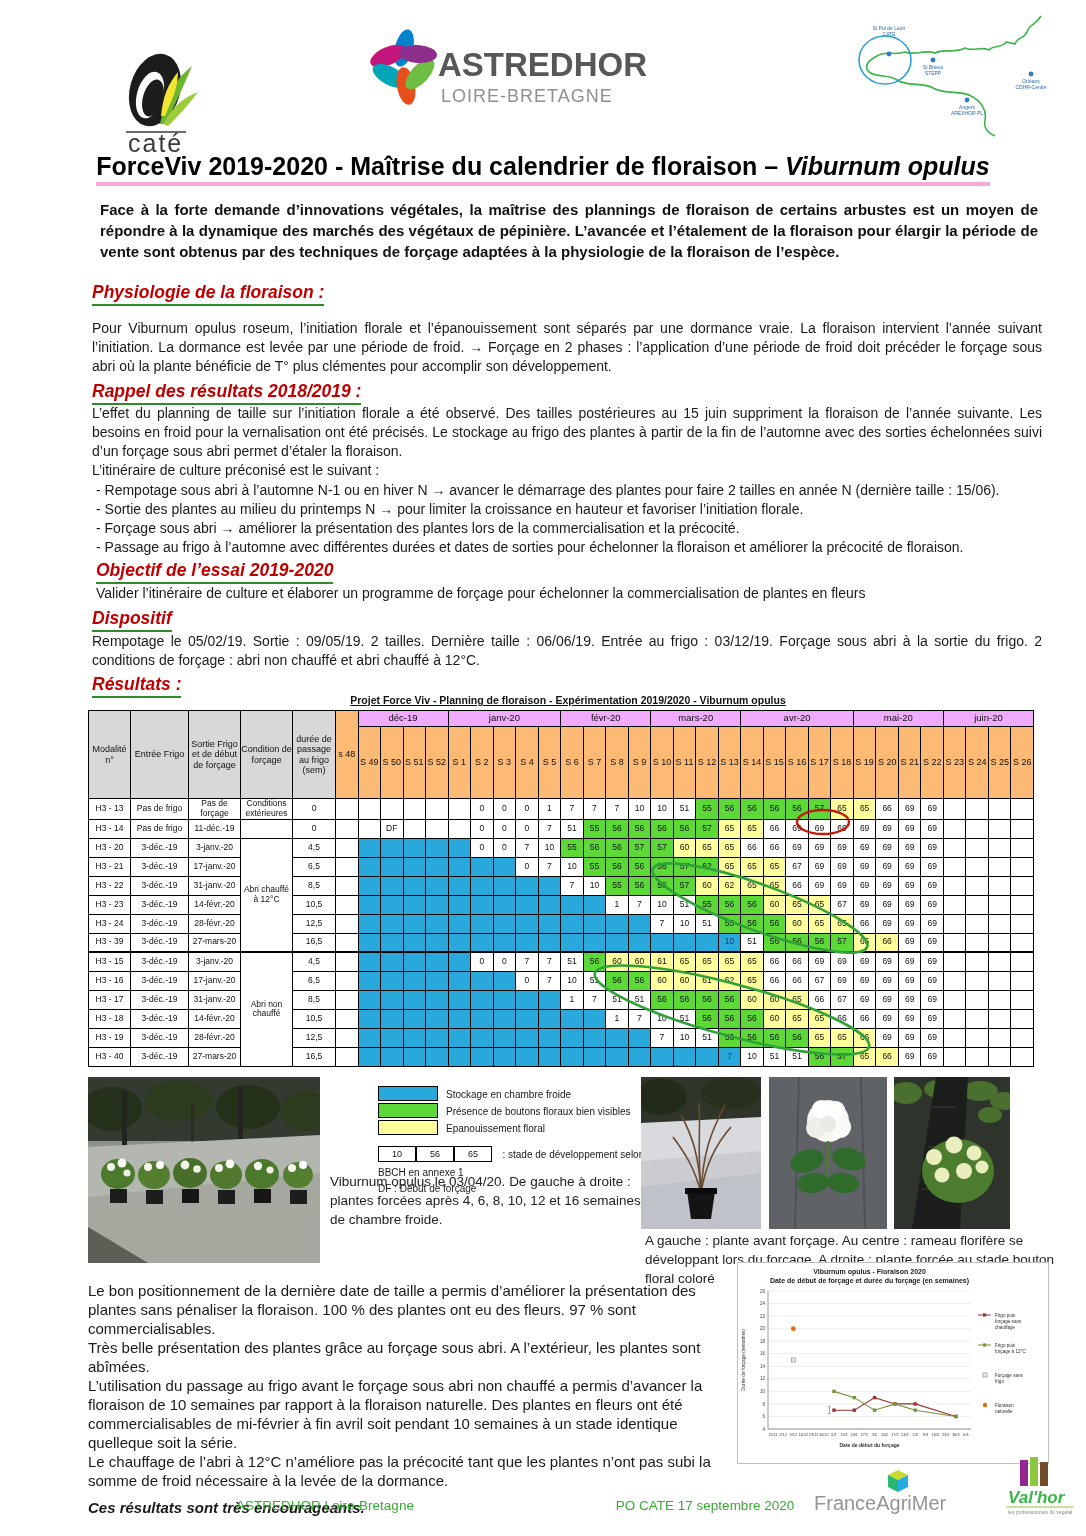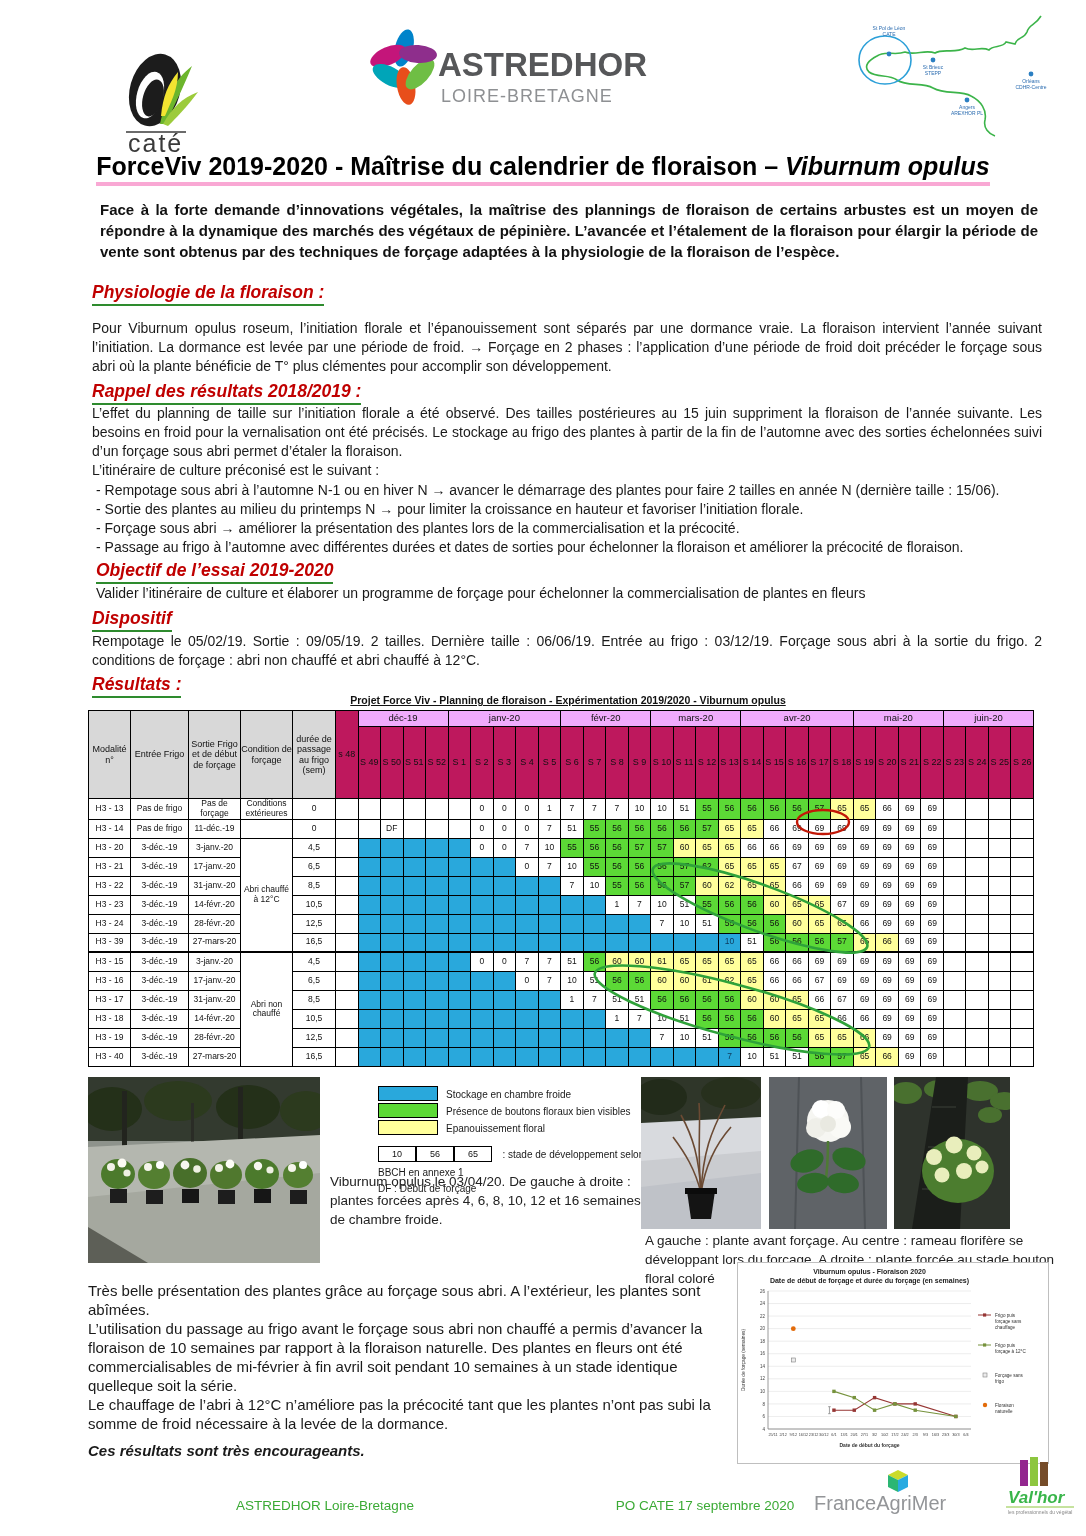--- a/index.html
+++ b/index.html
@@ -14,21 +14,21 @@
   .body-text{font-size:14px;line-height:19px;text-align:justify;color:#1a1a1a;}
   .bullet{font-size:14px;line-height:19px;padding-left:16px;text-indent:-16px;color:#1a1a1a;}
   .bullet::before{content:"-  ";}
   .tbl-title{font-size:10.5px;font-weight:bold;text-decoration:underline;text-align:center;}
   table.planning{border-collapse:collapse;table-layout:fixed;width:946px;background:#fff;}
   table.planning td,table.planning th{border:1px solid #000;padding:0;text-align:center;
         vertical-align:middle;overflow:hidden;font-weight:normal;font-size:8.5px;line-height:1.15;}
   table.planning tr.mrow{height:16px;} table.planning tr.wrow{height:72px;}
   table.planning tr.data{height:19px;}
   table.planning th.lh{background:#D8D8D8;font-size:9px;}
-  table.planning th.wk{font-size:9px;background:#be185d;}
+  table.planning th.wk{font-size:9px;background:#fdba74;}
   table.planning th.month{font-size:9.5px;background:#f0abfc;}
   td.cb{background:#29A8DC;} td.cg{background:#5CD936;} td.cy{background:#FFFF9B;}
   td.bval{color:#0d3a5c;font-weight:bold;}
   tr.thick td{border-top:2px solid #000;}
   .legend-label{font-size:10px;color:#1a1a1a;}
   .swatch{display:inline-block;width:58px;height:13px;border:1px solid #000;vertical-align:middle;margin-right:8px;}
   .bbch-cell{display:inline-block;width:36px;height:14px;border:1px solid #000;text-align:center;
              font-size:9px;line-height:14px;vertical-align:middle;}
   .caption{font-size:13.5px;line-height:19px;color:#222;}
   .disc p{margin:0;font-size:15px;line-height:19px;color:#1a1a1a;}
@@ -863,20 +863,21 @@
         <circle cx="80" cy="76" r="7.5"></circle>
       <circle cx="48" cy="98" r="7.5"></circle>
         <circle cx="70" cy="94" r="8"></circle>
         <circle cx="88" cy="90" r="6.5"></circle>
     </g>
   </svg>
 
   <div class="abs caption" style="left:645px;top:1231px;width:420px">A gauche : plante avant forçage. Au centre : rameau florifère se développant lors du forçage. A droite : plante forcée au stade bouton floral coloré</div>
 
   <div class="abs disc" style="left:88px;top:1281px;width:648px">
+    <p>Le bon positionnement de la dernière date de taille a permis d’améliorer la présentation des plantes sans pénaliser la floraison. 100 % des plantes ont eu des fleurs. 97 % sont commercialisables.</p>
     <p>Très belle présentation des plantes grâce au forçage sous abri. A l’extérieur, les plantes sont abîmées.</p>
     <p>L’utilisation du passage au frigo avant le forçage sous abri non chauffé a permis d’avancer la floraison de 10 semaines par rapport à la floraison naturelle. Des plantes en fleurs ont été commercialisables de mi-février à fin avril soit pendant 10 semaines à un stade identique quelleque soit la série.</p>
     <p>Le chauffage de l’abri à 12°C n’améliore pas la précocité tant que les plantes n’ont pas subi la somme de froid nécessaire à la levée de la dormance.</p>
     <p class="concl">Ces résultats sont très encourageants.</p>
   </div>
 
   <div class="abs chart-box" style="left:737px;top:1262px;width:310px;height:200px">
     <svg id="flo-chart" width="310" height="200" viewBox="0 0 310 200">
         <line x1="30" x2="233" y1="166" y2="166" stroke="#DADADA" stroke-width="0.5"></line>
         <text x="27" y="167.6" font-size="4.5" text-anchor="end" fill="#444">4</text>

